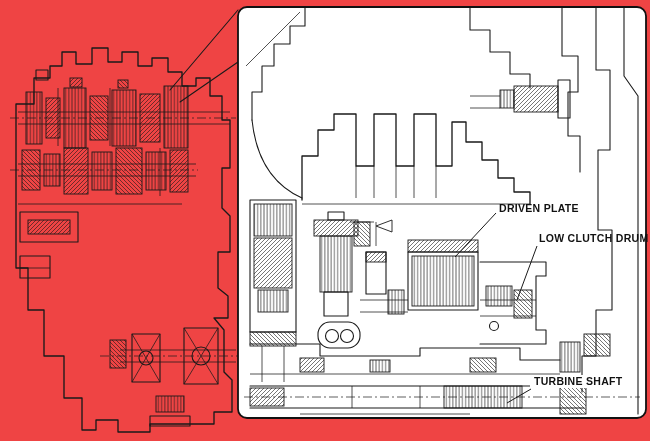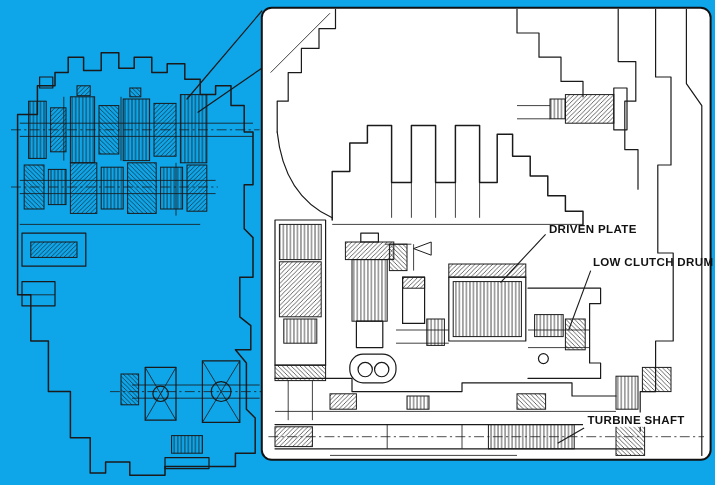--- a/index.html
+++ b/index.html
@@ -1,16 +1,16 @@
 <!DOCTYPE html>
 <html><head>
 <meta charset="utf-8">
 <style>
   html,body{margin:0;padding:0;background:#fff;}
-  .stage{position:relative;width:650px;height:441px;background:#0ea5e9;overflow:hidden;}
+  .stage{position:relative;width:650px;height:441px;background:#ef4444;overflow:hidden;}
   svg{display:block;}
   .ln{fill:none;stroke:#1a1a1a;stroke-width:1.1;stroke-linejoin:round;stroke-linecap:round;}
   .thk{stroke-width:1.35;}
   .thin{fill:none;stroke:#1a1a1a;stroke-width:0.75;}
   .cl{fill:none;stroke:#1a1a1a;stroke-width:0.7;stroke-dasharray:9 3 2 3;}
   .pf{stroke:#1a1a1a;stroke-width:0.9;}
   .lbl{font:700 10.5px "Liberation Sans", sans-serif;fill:#111;letter-spacing:.3px;}
   .ldr{fill:none;stroke:#1a1a1a;stroke-width:1;}
 </style>
 </head>

